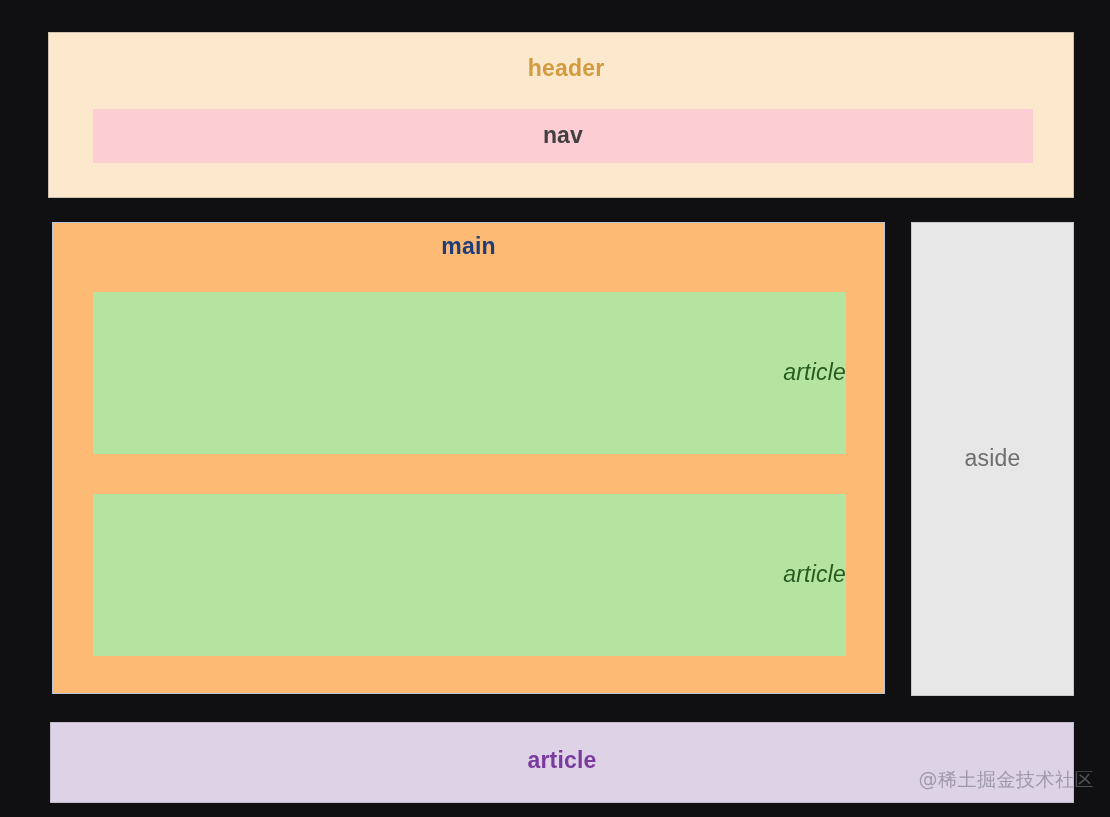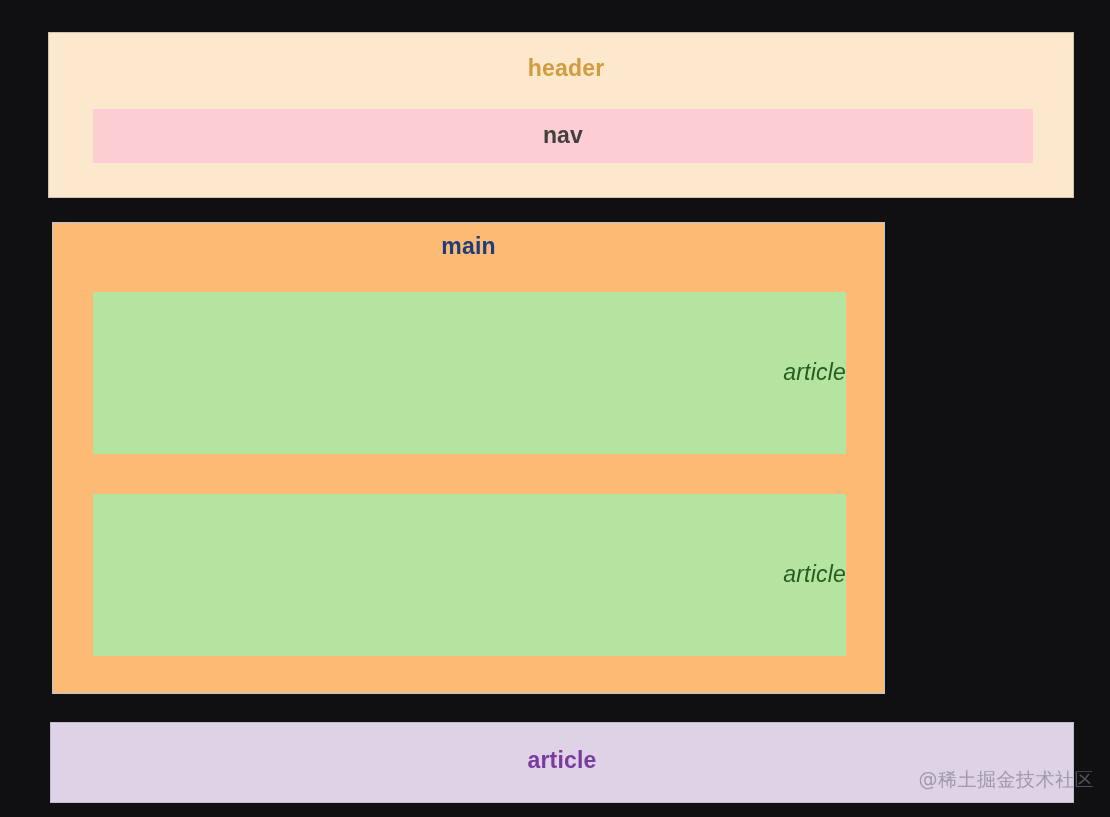--- a/index.html
+++ b/index.html
@@ -166,20 +166,23 @@
 
     <div class="article-block" id="article-block-1">
       <span class="block-label article-label">article</span>
     </div>
 
     <div class="article-block" id="article-block-2">
       <span class="block-label article-label">article</span>
     </div>
   </div>
 
+  <div class="block" id="aside-block">
+    <span class="block-label" id="aside-label">aside</span>
+  </div>
 
   <div class="block" id="footer-block">
     <span class="block-label" id="footer-label">article</span>
   </div>
 
   <div id="watermark">@稀土掘金技术社区</div>
 
 </div>
 
 </body></html>

